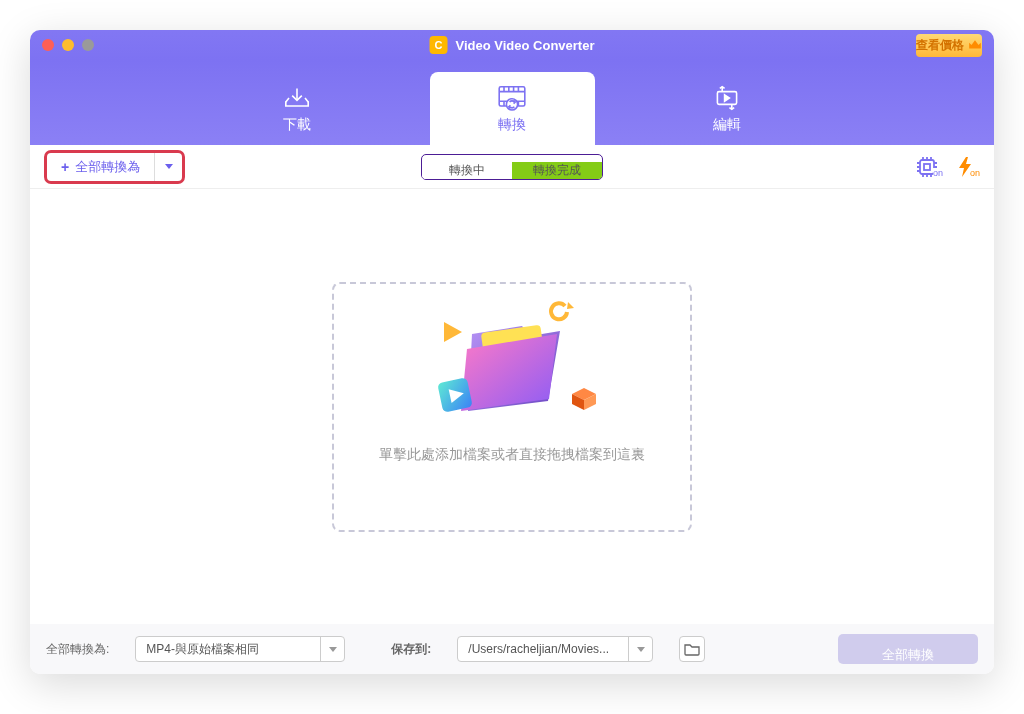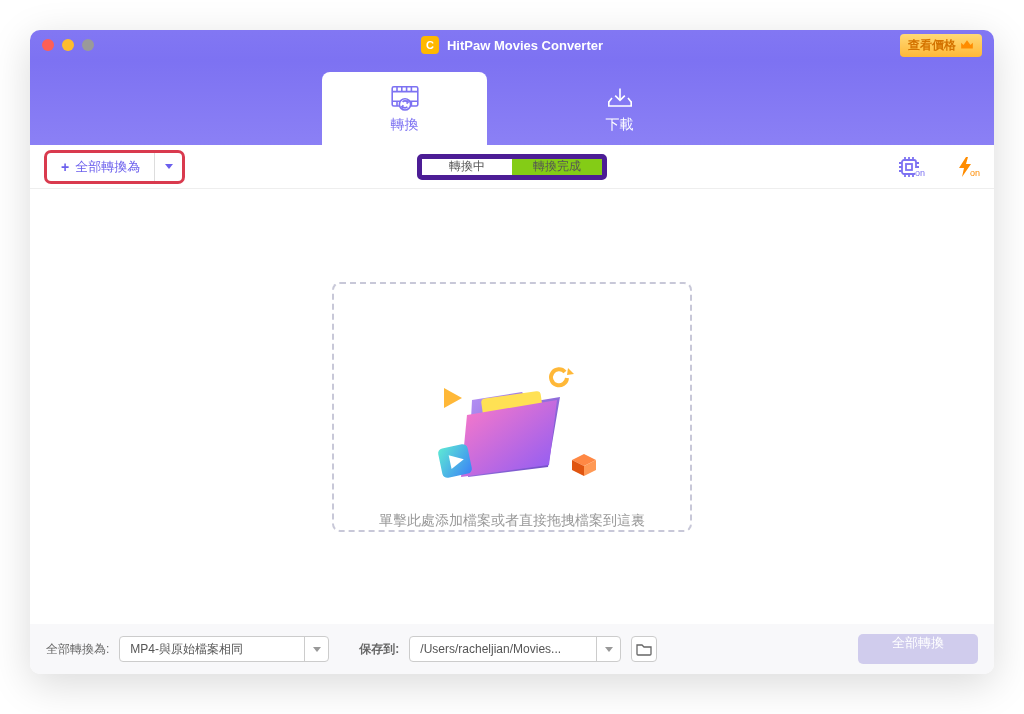--- a/index.html
+++ b/index.html
@@ -39,21 +39,21 @@
       color: #fff; font-size: 13px; font-weight: 600;
     }
     .logo {
       width: 18px; height: 18px; background: #FFB800;
       border-radius: 4px; display: flex; align-items: center; justify-content: center;
       font-size: 11px; font-weight: bold; color: #fff;
     }
     .price-btn {
       margin-left: auto;
       background: linear-gradient(180deg, #FFD976 0%, #FFB838 100%);
-      border-radius: 4px; padding: 3px 8px;
+      border-radius: 4px; padding: 3px 0;
       display: flex; align-items: center; gap: 4px;
       font-size: 12px; color: #D47300; font-weight: 600;
       cursor: pointer;
     }
     .crown { width: 14px; height: 14px; }
     .tabs {
       height: 85px;
       background: linear-gradient(180deg, #7D72F2 0%, #8B80F5 100%);
       display: flex; align-items: flex-end; justify-content: center;
       gap: 50px;
@@ -84,95 +84,104 @@
     .add-file-drop {
       width: 28px; height: 100%; border-left: 1px solid #ddd;
       display: flex; align-items: center; justify-content: center;
       cursor: pointer;
     }
     .chev { width: 0; height: 0; border-left: 4px solid transparent;
       border-right: 4px solid transparent; border-top: 5px solid #6B5FED; }
     .segmented {
       margin-left: auto; margin-right: auto;
       position: absolute; left: 50%; transform: translateX(-50%);
-      display: flex; border: 5px solid #4c1d95; border-radius: 5px;
+      display: flex; border: 1px solid #4c1d95; border-radius: 5px;
       overflow: hidden; height: 26px; align-items: flex-end;
     }
     .seg-btn {
       width: 90px; display: flex; align-items: center; justify-content: center;
       font-size: 12px; color: #555; cursor: pointer; background: #84cc16;
     }
     .seg-btn.active { background: #fff; }
-    .toolbar-right { margin-left: auto; display: flex; gap: 32px; align-items: flex-start; }
+    .toolbar-right { margin-left: auto; display: flex; gap: 14px; align-items: flex-start; }
     .gpu-icon, .flash-icon { font-size: 12px; }
     .content {
       flex: 1; position: relative;
       display: flex; align-items: center; justify-content: center;
     }
     .drop-zone {
       width: 360px; height: 250px;
       border: 2px dashed #C8C8D8; border-radius: 8px;
-      display: flex; flex-direction: column; align-items: center; justify-content: flex-end;
+      display: flex; flex-direction: column; align-items: center; justify-content: flex-start;
       gap: 12px;
     }
     .drop-illustration { width: 200px; height: 150px; position: relative; }
     .drop-text { color: #999; font-size: 14px; }
     .footer {
       height: 50px; background: #F8F8FA;
-      display: flex; align-items: center; padding: 0 16px; gap: 10px;
+      display: flex; align-items: center; padding: 0 16px; gap: 26px;
       font-size: 12px; color: #666;
     }
     .select-box {
       display: flex; align-items: center; border: 1px solid #ccc;
       border-radius: 4px; height: 26px; background: #fff;
     }
     .select-label { padding: 0 10px; color: #555; flex: 1; white-space: nowrap; overflow: hidden; text-overflow: ellipsis; }
     .select-drop {
       width: 24px; height: 100%; border-left: 1px solid #ccc;
       display: flex; align-items: center; justify-content: center; cursor: pointer;
     }
     .chev-gray { width: 0; height: 0; border-left: 4px solid transparent;
       border-right: 4px solid transparent; border-top: 5px solid #999; }
     .folder-btn {
       width: 26px; height: 26px; border: 1px solid #ccc;
       border-radius: 4px; background: #fff;
       display: flex; align-items: center; justify-content: center; cursor: pointer;
     }
     .convert-all {
-      margin-left: auto; width: 120px; height: 30px;
+      margin-left: auto; width: 140px; height: 30px;
       background: #D0CCED; border-radius: 5px;
-      display: flex; align-items: flex-start; justify-content: center;
+      display: flex; align-items: flex-end; justify-content: center;
       color: #fff; font-size: 13px; cursor: pointer;
     }
     .toolbar { position: relative; }
   </style>
 </head>
 <body>
 
 <div class="window">
 
   <div class="titlebar">
     <div class="traffic-lights">
       <div class="light close-l"></div>
       <div class="light min-l"></div>
       <div class="light max-l"></div>
     </div>
     <div class="title-center">
       <div class="logo">C</div>
-      <span>HitPaw Movies Converter</span>
+      <span>Video Video Converter</span>
     </div>
     <div class="price-btn">
       <span>查看價格</span>
       <svg class="crown" viewBox="0 0 24 24" fill="#FF8C00">
           <path d="M2 8l4 4 6-8 6 8 4-4v10H2z"></path>
         </svg>
     </div>
   </div>
 
   <div class="tabs">
+    <div class="tab">
+      <svg class="tab-icon" viewBox="0 0 40 32" fill="none" stroke="#fff" stroke-width="2">
+        <path d="M6 20v6h28v-6"></path>
+          <path d="M6 21l4-5 M34 21l-4-5"></path>
+        <line x1="20" y1="4" x2="20" y2="18"></line>
+          <path d="M14 13l6 6 6-6"></path>
+      </svg>
+      <span>下載</span>
+    </div>
     <div class="tab active">
       <svg class="tab-icon" viewBox="0 0 40 32" fill="none" stroke="#7D72F2" stroke-width="2">
         <rect x="4" y="2" width="32" height="24" rx="2"></rect>
         <line x1="4" y1="8" x2="36" y2="8"></line>
           <line x1="4" y1="20" x2="36" y2="20"></line>
         <line x1="10" y1="2" x2="10" y2="8"></line>
           <line x1="16" y1="2" x2="16" y2="8"></line>
           <line x1="22" y1="2" x2="22" y2="8"></line>
           <line x1="28" y1="2" x2="28" y2="8"></line>
         <line x1="10" y1="20" x2="10" y2="26"></line>
@@ -180,26 +189,27 @@
           <line x1="22" y1="20" x2="22" y2="26"></line>
           <line x1="28" y1="20" x2="28" y2="26"></line>
         <circle cx="20" cy="24" r="7" fill="#fff"></circle>
         <path d="M17 21 a4 4 0 0 1 6 0 M23 27 a4 4 0 0 1 -6 0" stroke="#7D72F2"></path>
         <path d="M22 19l2 2-2 2M18 29l-2-2 2-2" stroke="#7D72F2" fill="none"></path>
       </svg>
       <span>轉換</span>
     </div>
     <div class="tab">
       <svg class="tab-icon" viewBox="0 0 40 32" fill="none" stroke="#fff" stroke-width="2">
-        <path d="M6 20v6h28v-6"></path>
-          <path d="M6 21l4-5 M34 21l-4-5"></path>
-        <line x1="20" y1="4" x2="20" y2="18"></line>
-          <path d="M14 13l6 6 6-6"></path>
-      </svg>
-      <span>下載</span>
+        <rect x="8" y="8" width="24" height="16" rx="2"></rect>
+        <path d="M17 12l6 4-6 4z" fill="#fff"></path>
+        <line x1="14" y1="2" x2="14" y2="8"></line>
+          <line x1="26" y1="24" x2="26" y2="30"></line>
+        <path d="M11 4l3-2 3 2M23 28l3 2 3-2"></path>
+      </svg>
+      <span>編輯</span>
     </div>
   </div>
 
   <div class="toolbar">
     <div class="add-file">
       <div class="add-file-btn">
         <span class="plus">+</span>
         <span>全部轉換為</span>
       </div>
       <div class="add-file-drop">
@@ -285,21 +295,21 @@
 
   <div class="footer">
     <span>全部轉換為:</span>
     <div class="select-box" style="width:210px;">
       <span class="select-label">MP4-與原始檔案相同</span>
       <div class="select-drop">
           <div class="chev-gray"></div>
         </div>
     </div>
     <span style="margin-left:20px;font-weight:bold;">保存到:</span>
-    <div class="select-box" style="width:212px;">
+    <div class="select-box" style="width:196px;">
       <span class="select-label">/Users/racheljian/Movies...</span>
       <div class="select-drop">
           <div class="chev-gray"></div>
         </div>
     </div>
     <div class="folder-btn">
       <svg width="16" height="14" viewBox="0 0 16 14" fill="none" stroke="#666" stroke-width="1.3">
         <path d="M1 3h5l2 2h7v7a1 1 0 0 1-1 1H2a1 1 0 0 1-1-1z"></path>
       </svg>
     </div>

